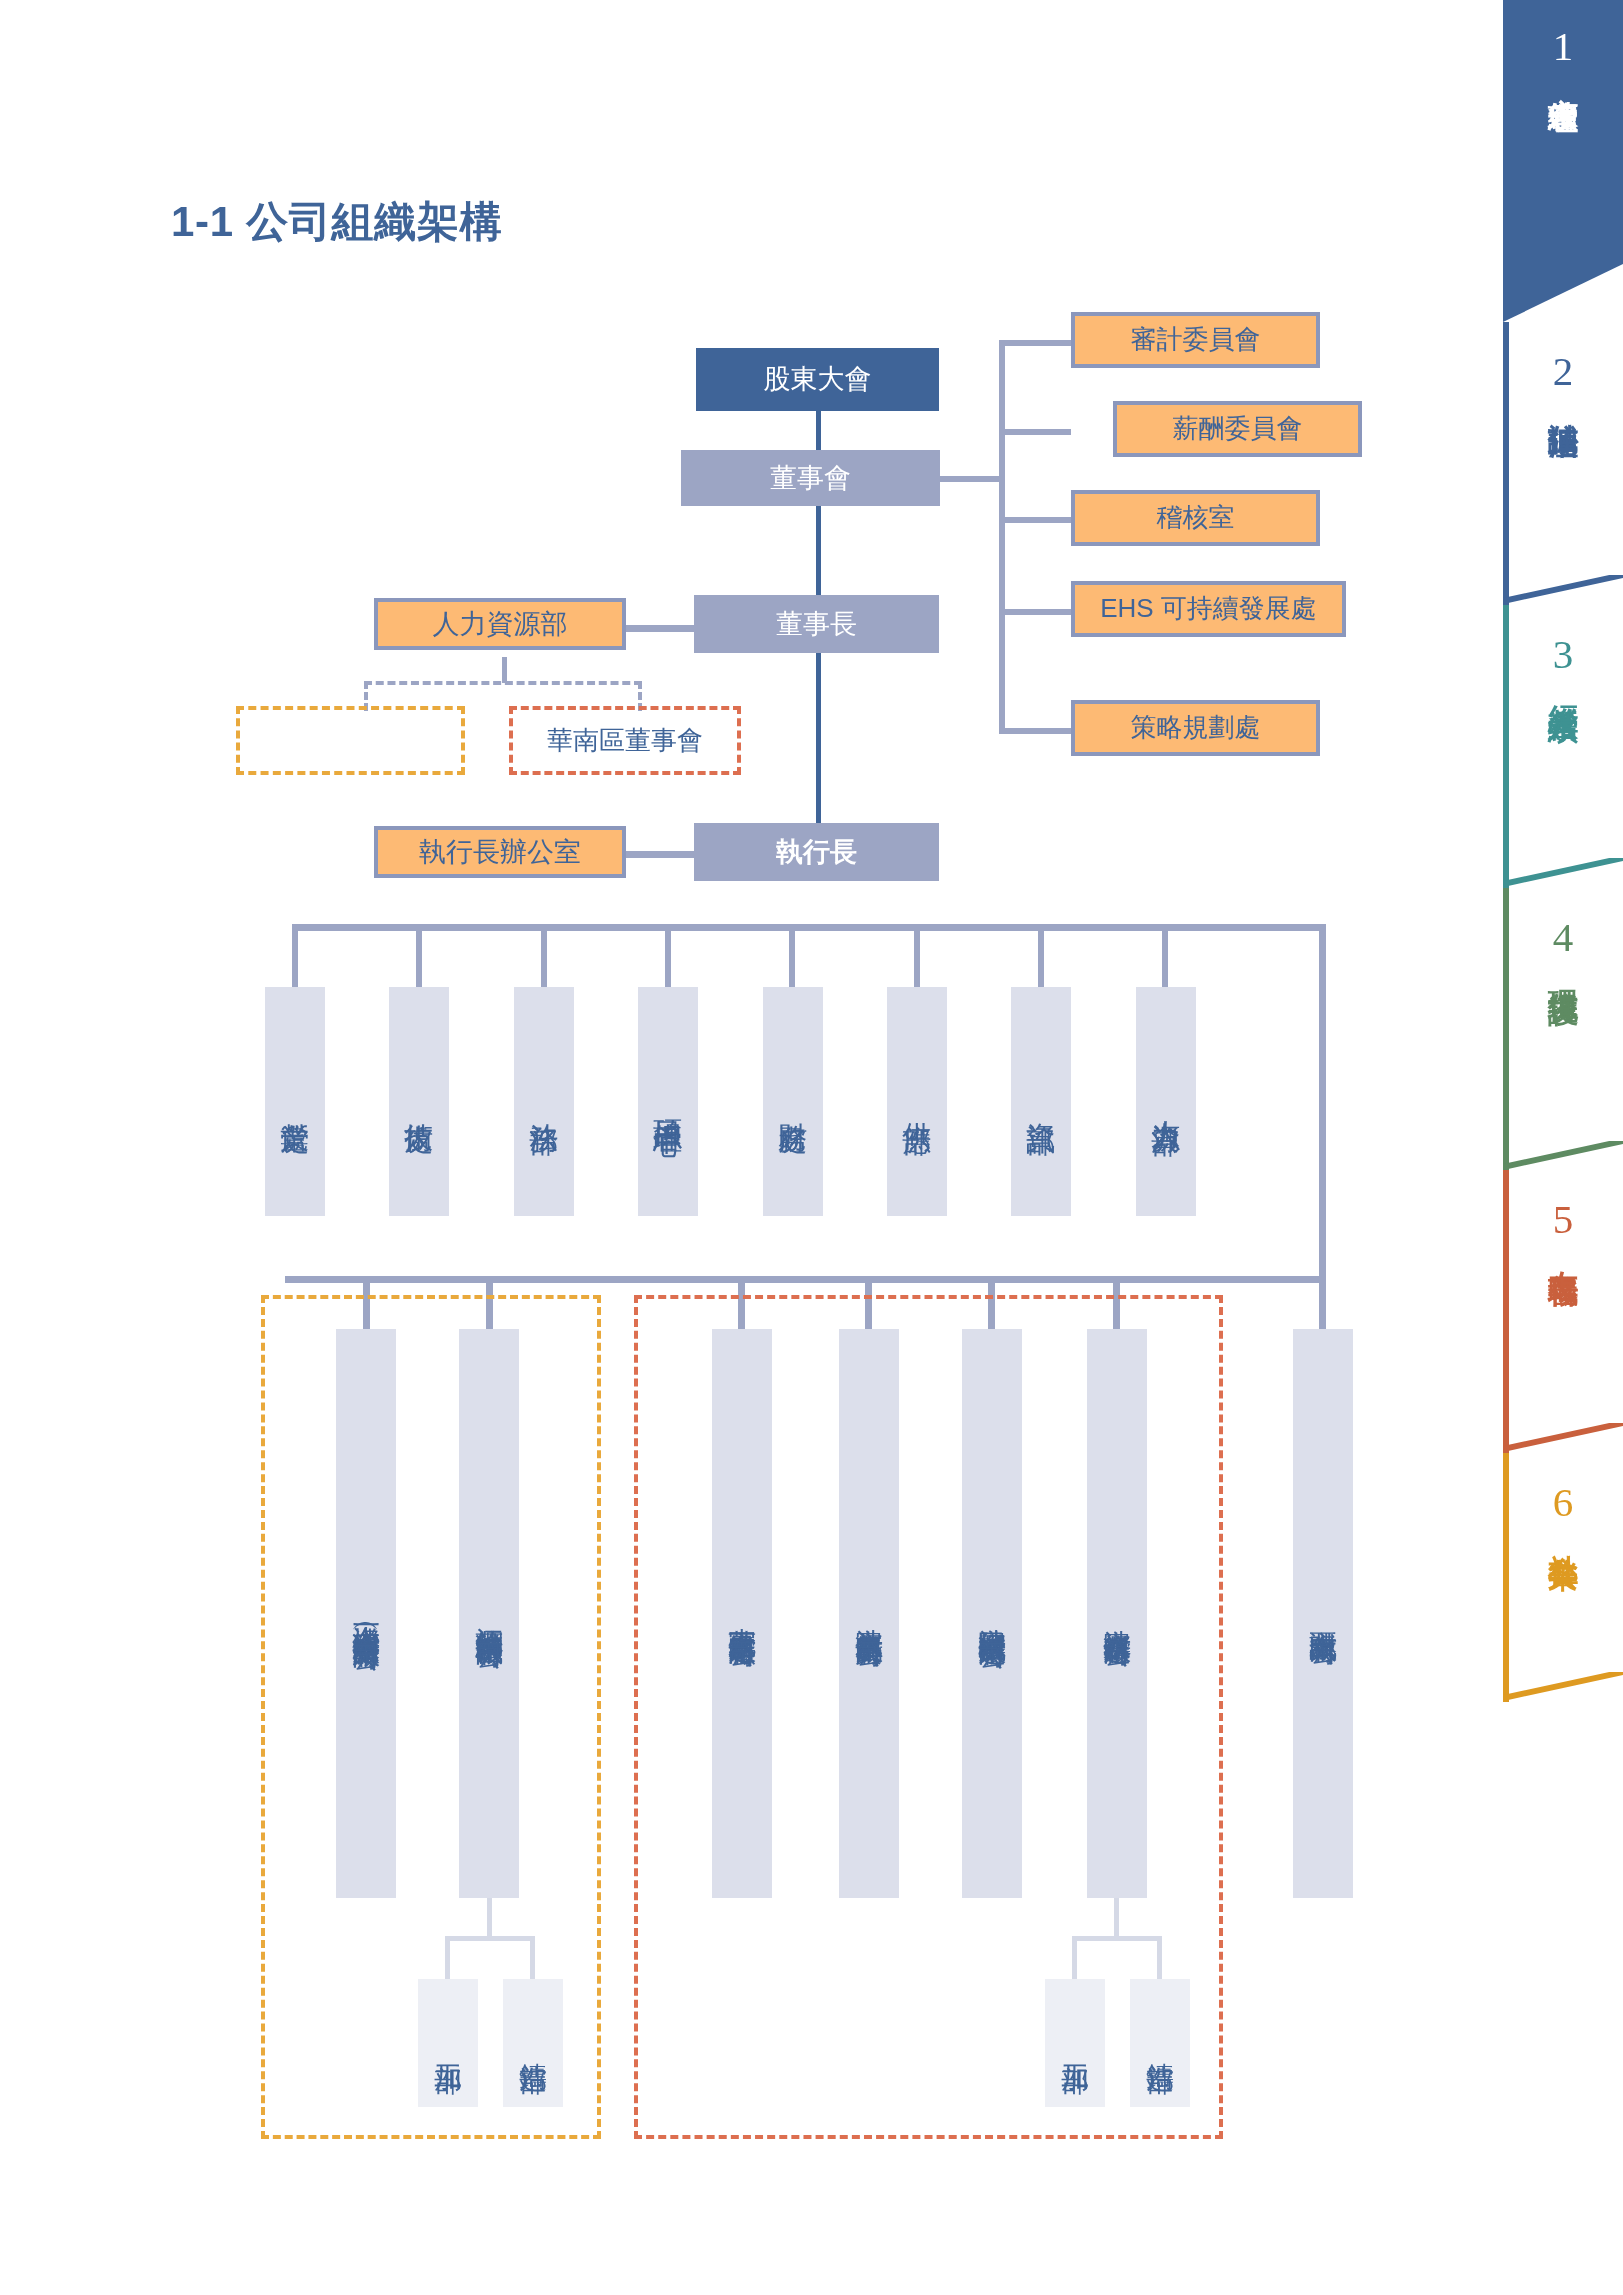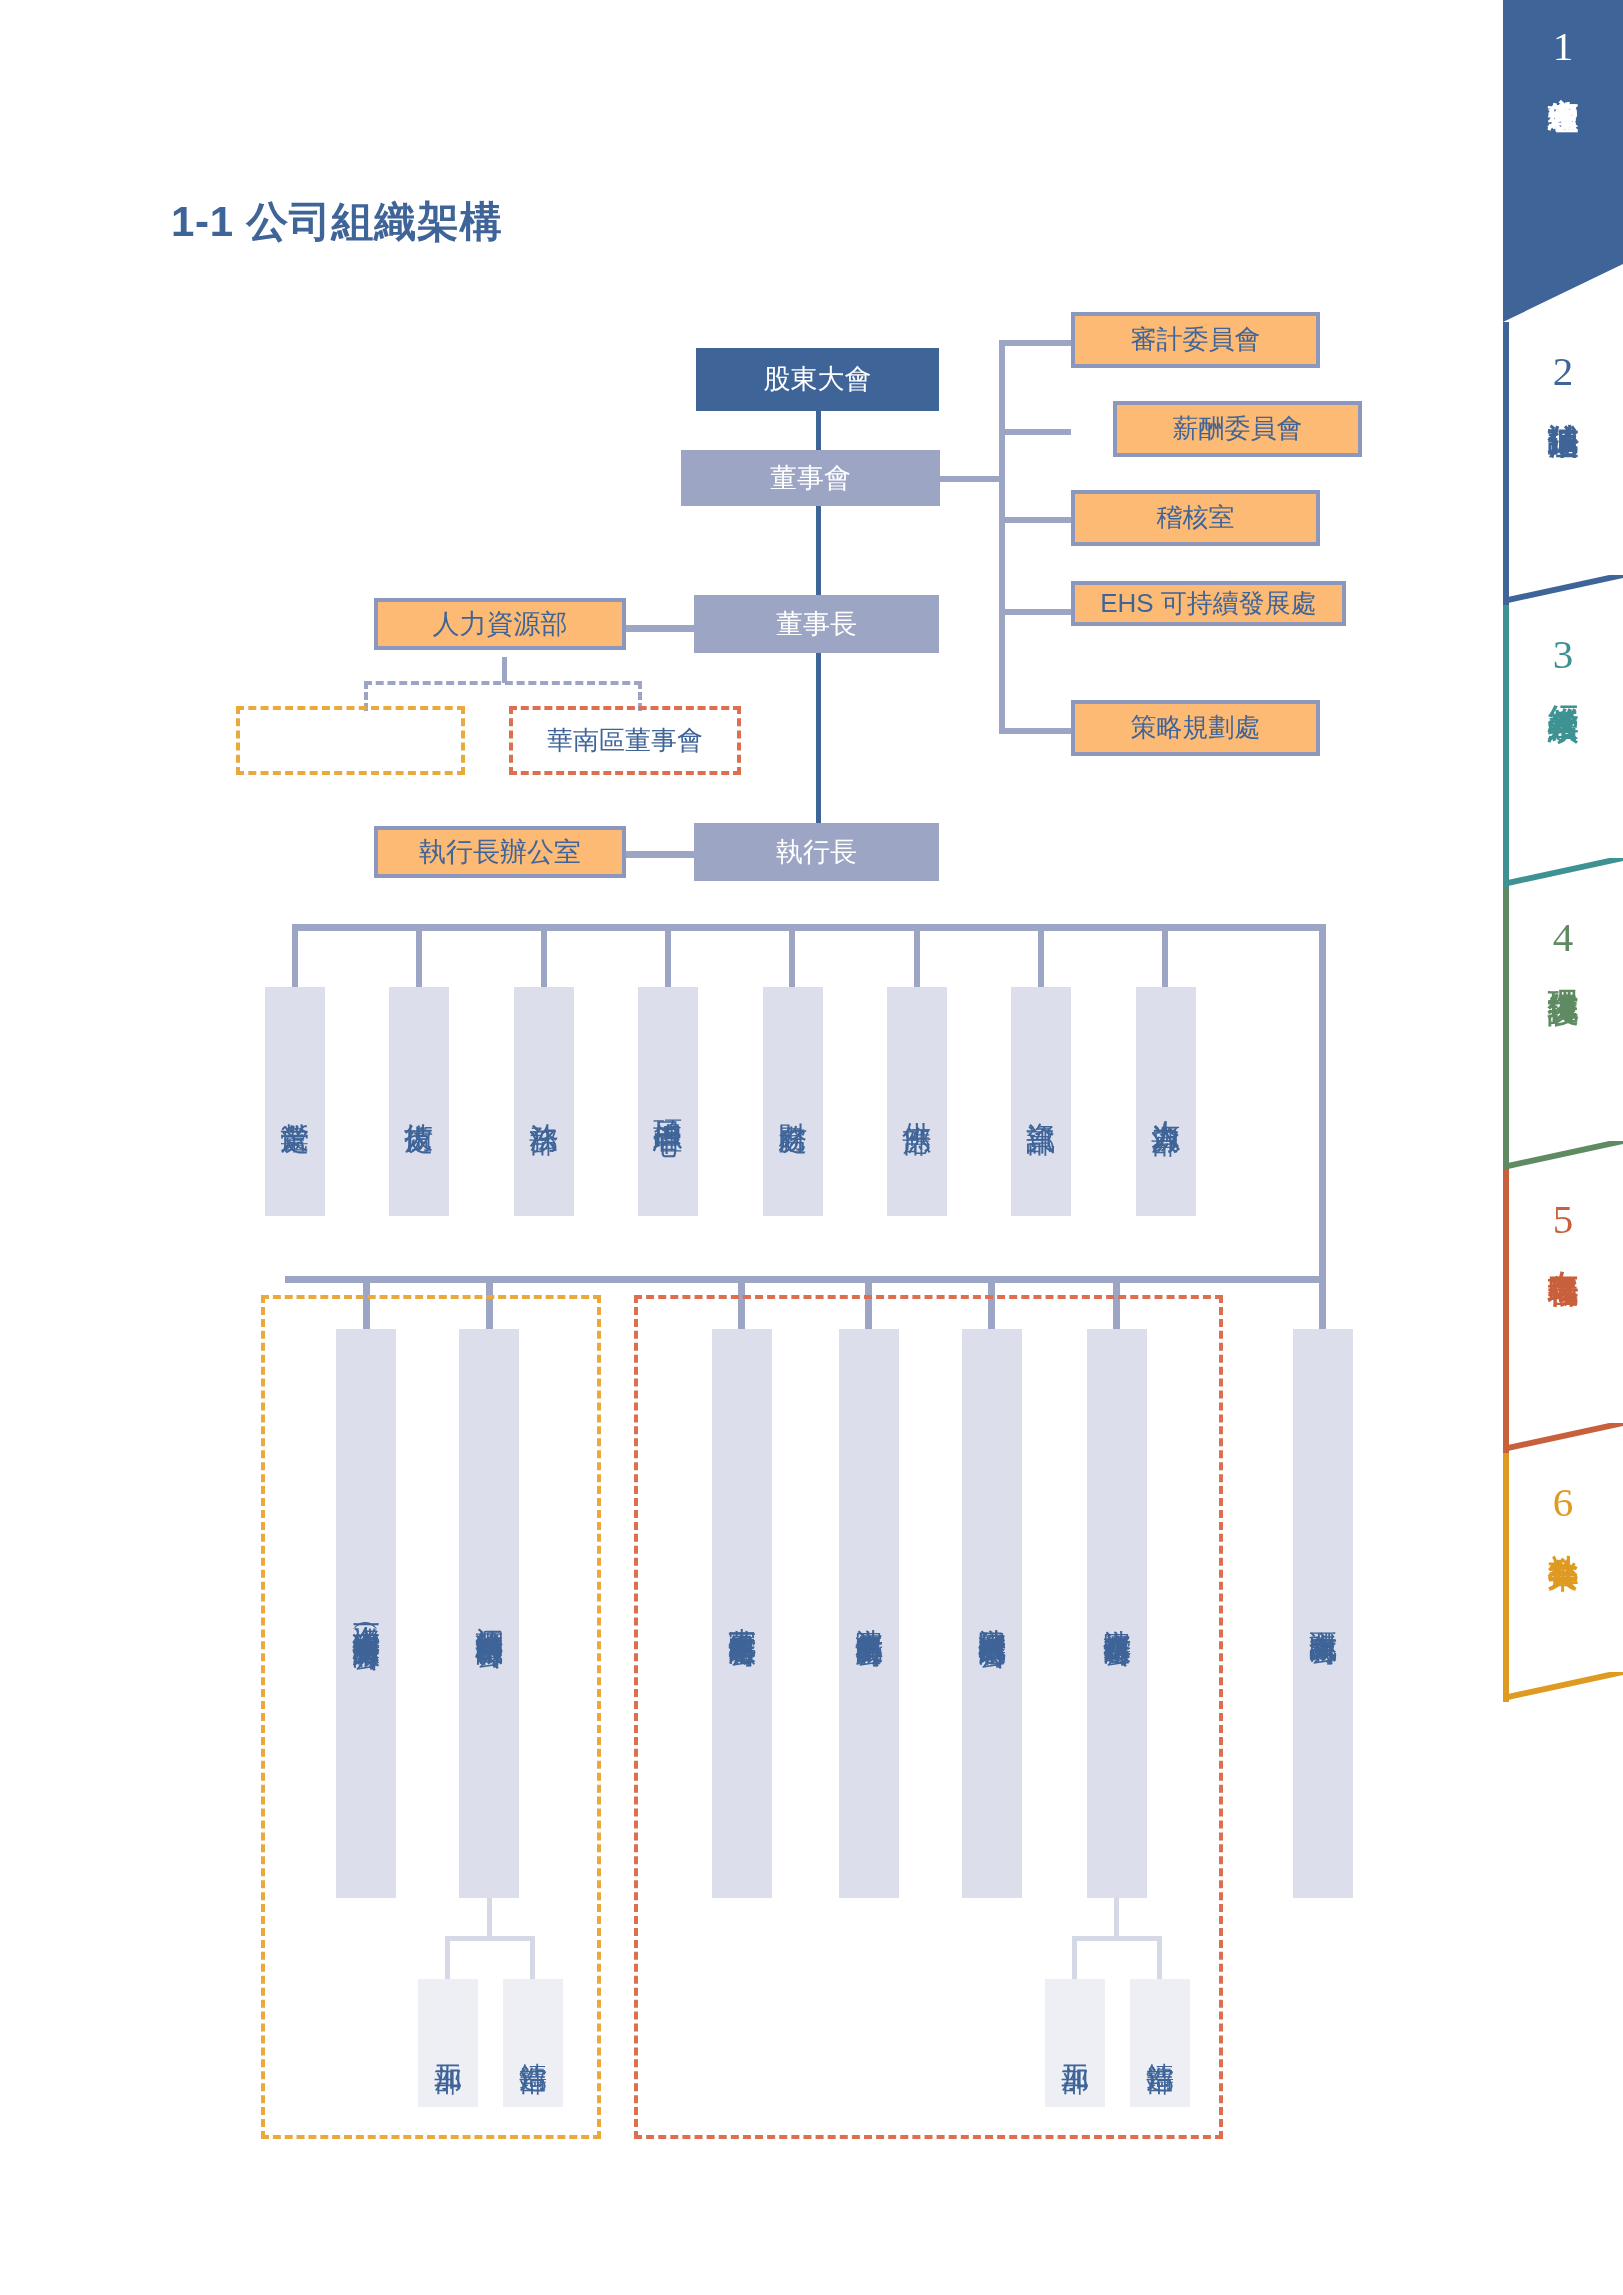--- a/index.html
+++ b/index.html
@@ -108,28 +108,28 @@
        border-right:4.6px dashed #9CA5C4; border-bottom:none;"></div>
 
   <div class="node n-dark" style="left:696px; top:304px; width:243px; height:63px; font-size:27px;">股東大會</div>
 
   <div class="node n-mid" style="left:681px; top:450px; width:259px; height:56px; font-size:27px;">董事會</div>
 
   <div class="node n-mid" style="left:694px; top:595px; width:245px; height:58px; font-size:27px;">董事長</div>
 
   <div class="node n-out" style="left:374px; top:598px; width:252px; height:52px; font-size:27px;">人力資源部</div>
 
-  <div class="node n-mid" style="left:694px; top:823px; width:245px; height:58px; font-size:27px;">執行長</div>
+  <div class="node n-mid" style="left:694px; top:823px; width:245px; height:58px; font-size:27px;font-weight:bold;">執行長</div>
 
   <div class="node n-out" style="left:374px; top:826px; width:252px; height:52px; font-size:27px;">執行長辦公室</div>
 
   <div class="node n-out" style="left:1071px; top:312px; width:249px; height:56px; font-size:26px;">審計委員會</div>
   <div class="node n-out" style="left:1071px; top:401px; width:249px; height:56px; font-size:26px;margin-left:42px;">薪酬委員會</div>
   <div class="node n-out" style="left:1071px; top:490px; width:249px; height:56px; font-size:26px;">稽核室</div>
-  <div class="node n-out" style="left:1071px; top:581px; width:275px; height:45px; font-size:26px;">EHS 可持續發展處</div>
+  <div class="node n-out" style="left:1071px; top:581px; width:275px; height:56px; font-size:26px;">EHS 可持續發展處</div>
   <div class="node n-out" style="left:1071px; top:700px; width:249px; height:56px; font-size:26px;">策略規劃處</div>
 
   <div class="dash dash-amber" style="left:236px; top:706px; width:229px; height:69px;"></div>
 
   <div class="dash dash-red" style="left:509px; top:706px; width:232px; height:69px;"></div>
   <div class="node" style="left:509px; top:706px; width:232px; height:69px; font-size:26px;">華南區董事會</div>
 
   <div class="ln" style="left:292px; top:924px; width:1033px; height:6.5px;"></div>
 
   <div class="ln" style="left:292px; top:924px; width:5.9px; height:65px;"></div>

